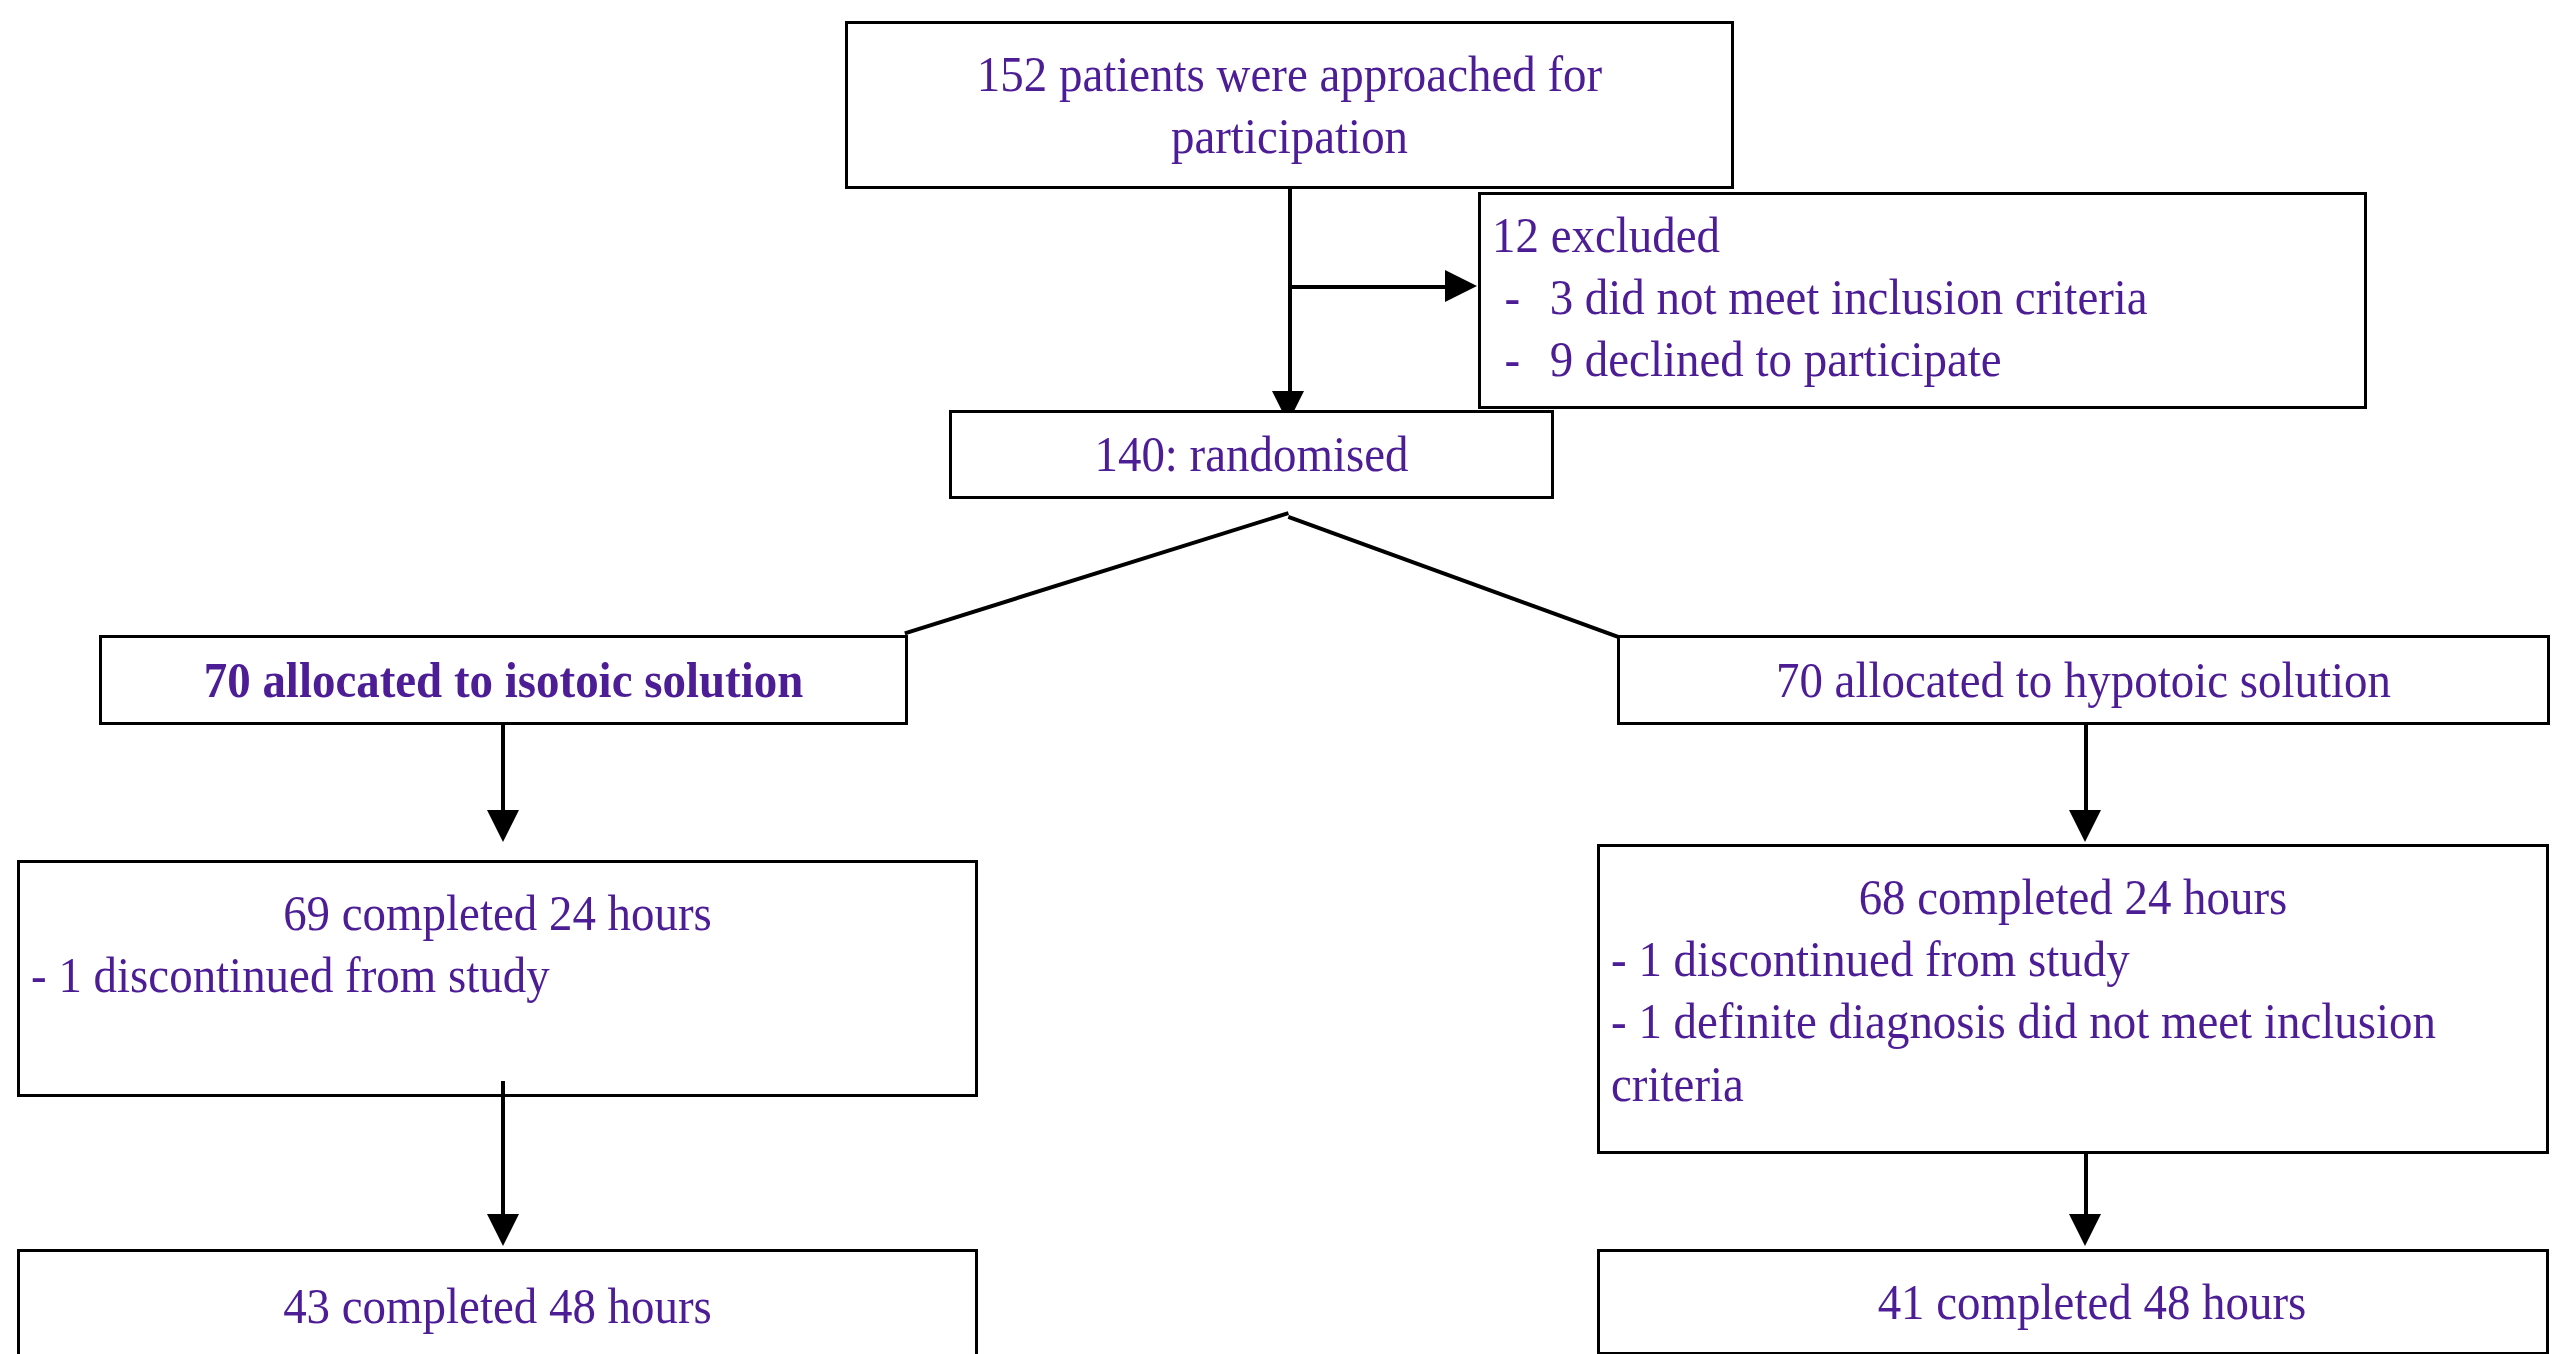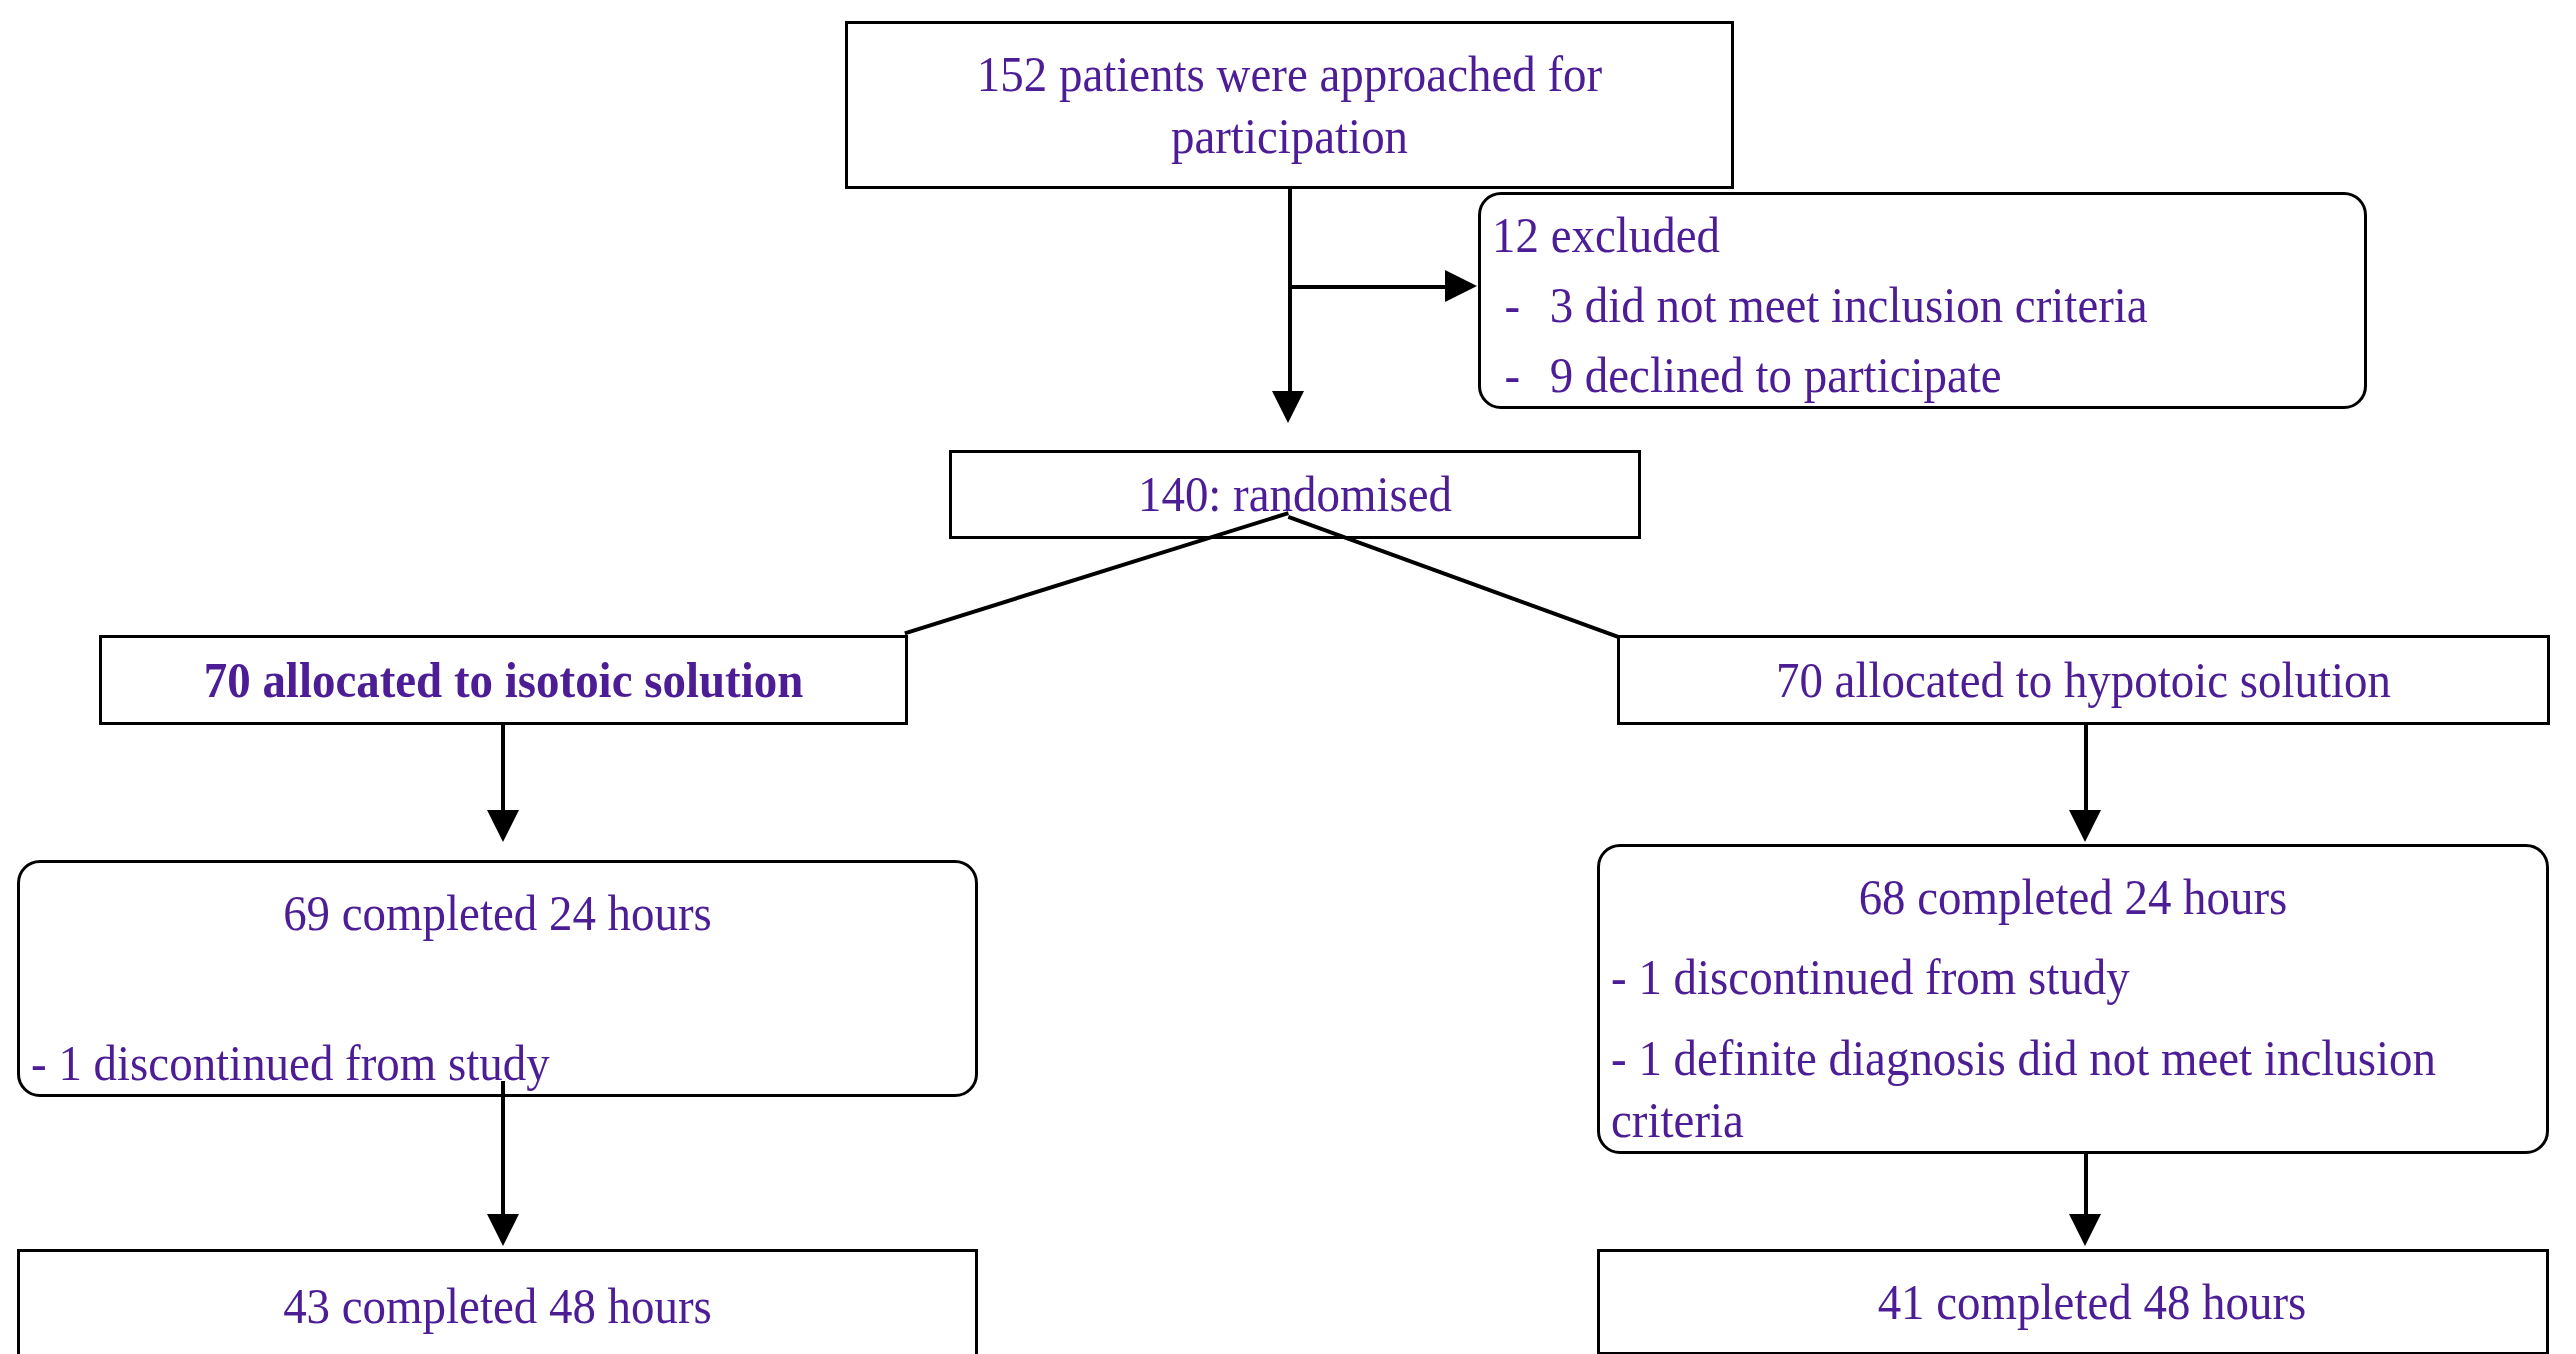--- a/index.html
+++ b/index.html
@@ -20,22 +20,21 @@
   .box {
     position: absolute;
     box-sizing: border-box;
     border: 3.4px solid #000000;
     background: #ffffff;
     display: flex;
     flex-direction: column;
     justify-content: center;
   }
   .box.top-align {
-    justify-content: space-between;
-    border-radius: 23px;
+    justify-content: flex-start;
   }
   .line {
     position: absolute;
     background: #000000;
   }
   .vline { width: 4.3px; }
   .hline { height: 4.3px; }
   .arrow-down {
     position: absolute;
     width: 0;
@@ -109,21 +108,21 @@
     <span class="txt dashrow">
       <span class="dash-mark">-</span>
       <span class="dash-body">3 did not meet inclusion criteria</span>
     </span>
     <span class="txt dashrow">
       <span class="dash-mark">-</span>
       <span class="dash-body">9 declined to participate</span>
     </span>
   </div>
 
-  <div class="box" style="left:949px; top:450px; width:692px; height:89px;">
+  <div class="box" style="left:949px; top:410px; width:605px; height:89px;">
     <span class="txt">140: randomised</span>
   </div>
 
   <div class="diag" style="left:1289px; top:515px; width:402px; transform: rotate(162.6deg);"></div>
 
   <div class="diag" style="left:1289px; top:515px; width:351px; transform: rotate(20.0deg);"></div>
 
   <div class="box" style="left:99px; top:635px; width:809px; height:90px;font-weight:bold;">
     <span class="txt">70 allocated to isotoic solution</span>
   </div>

